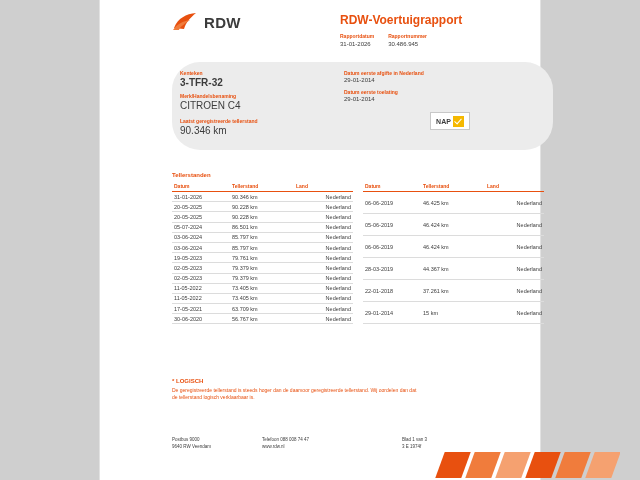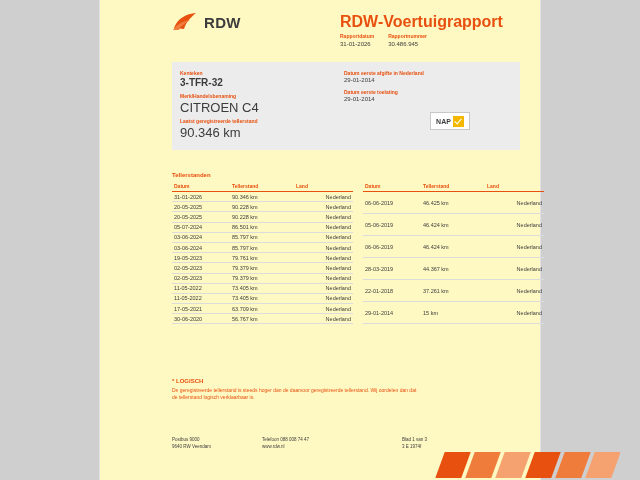--- a/index.html
+++ b/index.html
@@ -14,21 +14,21 @@
     position: relative;
     background: #cfcfcf;
     overflow: hidden;
   }
   .page {
     position: absolute;
     left: 100px;
     top: 0;
     width: 440px;
     height: 480px;
-    background: #fef9c3;
+    background: #ffffff;
     box-shadow: 0 0 0 1px #e2e2e2;
   }
 
   
   .header {
     position: absolute;
     left: 0; top: 0;
     width: 440px;
     height: 58px;
   }
@@ -48,21 +48,21 @@
   .logo-text {
     font-size: 15px;
     font-weight: bold;
     color: #3c3c3c;
     letter-spacing: 0.3px;
   }
   .report-title {
     position: absolute;
     left: 240px;
     top: 13px;
-    font-size: 16px;
+    font-size: 12px;
     font-weight: bold;
     color: #e8500f;
   }
   .report-meta {
     position: absolute;
     left: 240px;
     top: 33px;
     display: flex;
     gap: 14px;
   }
@@ -76,23 +76,24 @@
   .meta-value {
     font-size: 6px;
     color: #3c3c3c;
   }
 
   
   .panel {
     position: absolute;
     left: 72px;
     top: 62px;
-    width: 348px;
+    width: 381px;
     height: 88px;
     background: #ececec;
+    border-radius: 28px;
   }
   .panel-left {
     position: absolute;
     left: 8px;
     top: 8px;
     width: 160px;
   }
   .panel-right {
     position: absolute;
     left: 172px;
@@ -110,21 +111,21 @@
     color: #3c3c3c;
     margin-bottom: 6px;
   }
   .big-value {
     font-size: 10px;
     font-weight: bold;
     color: #3c3c3c;
     margin-bottom: 5px;
   }
   .mid-value {
-    font-size: 13px;
+    font-size: 10px;
     color: #3c3c3c;
     margin-bottom: 5px;
   }
   .verdict {
     position: absolute;
     left: 172px;
     top: 50px;
     font-size: 11px;
     font-weight: bold;
     color: #e8500f;

